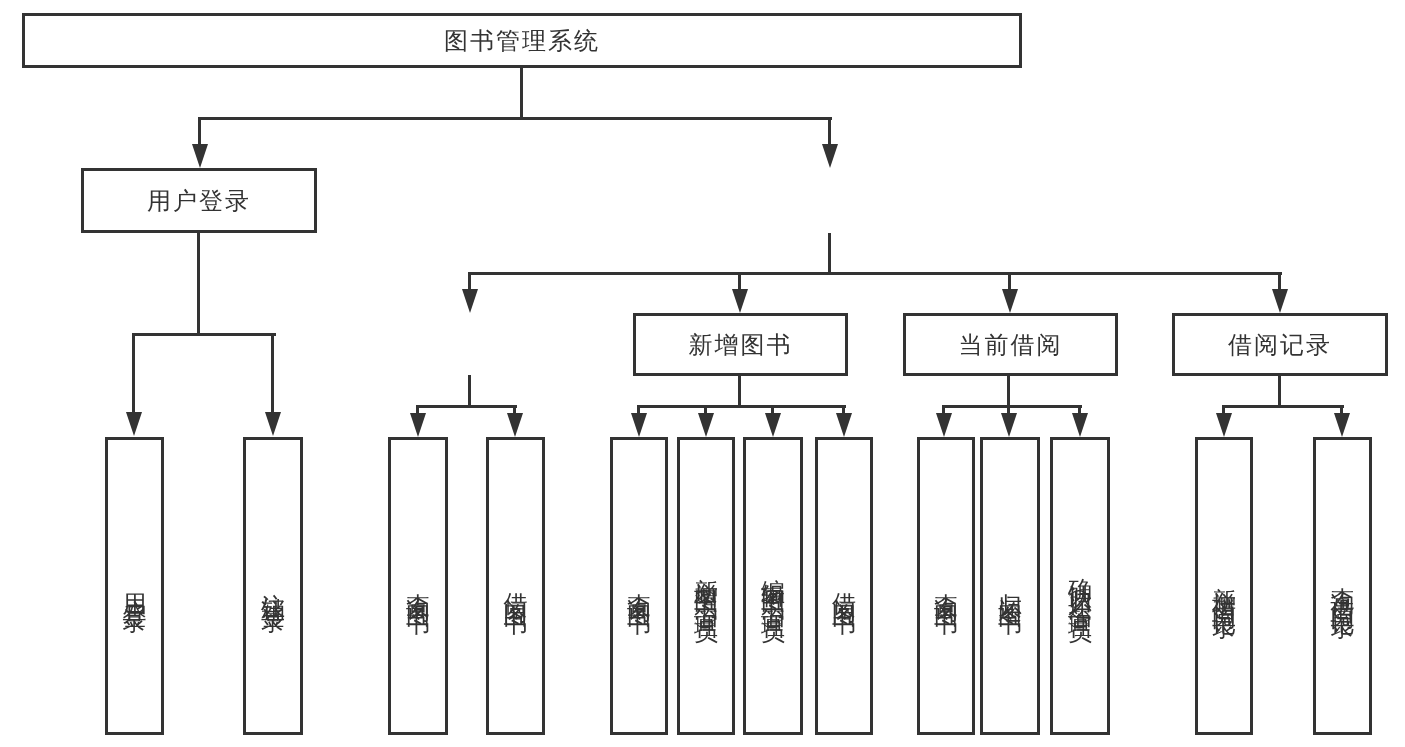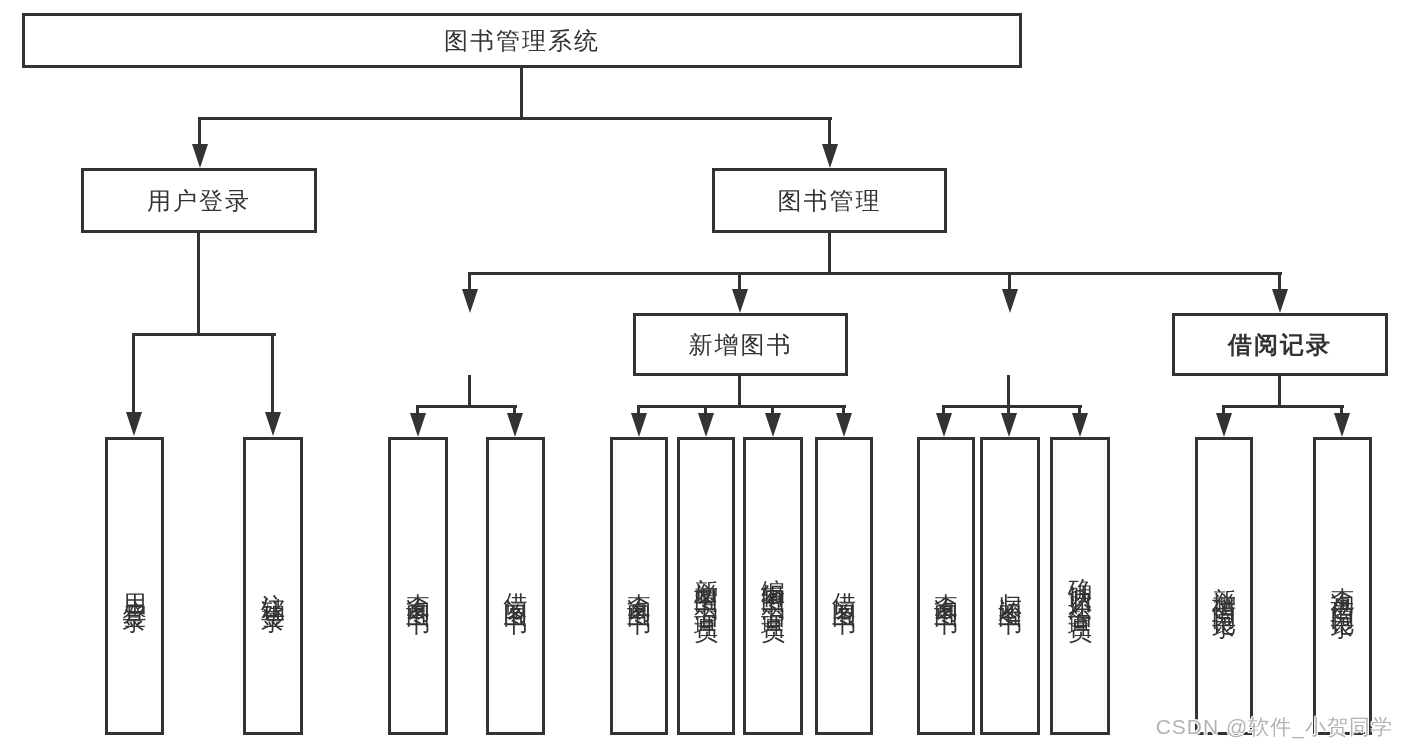--- a/index.html
+++ b/index.html
@@ -64,28 +64,28 @@
 
 <div id="stage">
 
   <div class="node" style="left:22px;top:13px;width:1000px;height:55px;">
     <span>图书管理系统</span>
   </div>
 
   <div class="node" style="left:81px;top:168px;width:236px;height:65px;">
     <span>用户登录</span>
   </div>
-  <div class="node" style="left:712px;top:168px;width:235px;height:65px;">
-    <span>图书管理</span>
-  </div>
 
   <div class="node" style="left:633px;top:313px;width:215px;height:63px;">
     <span>新增图书</span>
   </div>
-  <div class="node" style="left:1172px;top:313px;width:216px;height:63px;font-weight:bold;">
+  <div class="node" style="left:903px;top:313px;width:215px;height:63px;">
+    <span>当前借阅</span>
+  </div>
+  <div class="node" style="left:1172px;top:313px;width:216px;height:63px;">
     <span>借阅记录</span>
   </div>
 
   <div class="leaf" style="left:105px;top:437px;width:59px;height:298px;">
     <span>用户登录</span>
   </div>
   <div class="leaf" style="left:243px;top:437px;width:60px;height:298px;">
     <span>注销登录</span>
   </div>
 
@@ -178,15 +178,14 @@
   <div class="vl" style="left:1078px;top:406px;height:10px;"></div>
   <div class="ah" style="left:1072px;top:413px;"></div>
 
   <div class="vl" style="left:1278px;top:375px;height:33px;"></div>
   <div class="hl" style="left:1222px;top:405px;width:122px;"></div>
   <div class="vl" style="left:1222px;top:406px;height:10px;"></div>
   <div class="ah" style="left:1216px;top:413px;"></div>
   <div class="vl" style="left:1340px;top:406px;height:10px;"></div>
   <div class="ah" style="left:1334px;top:413px;"></div>
 
-  <div id="watermark">CSDN @软件_小贺同学</div>
 
 </div>
 
 </body></html>

